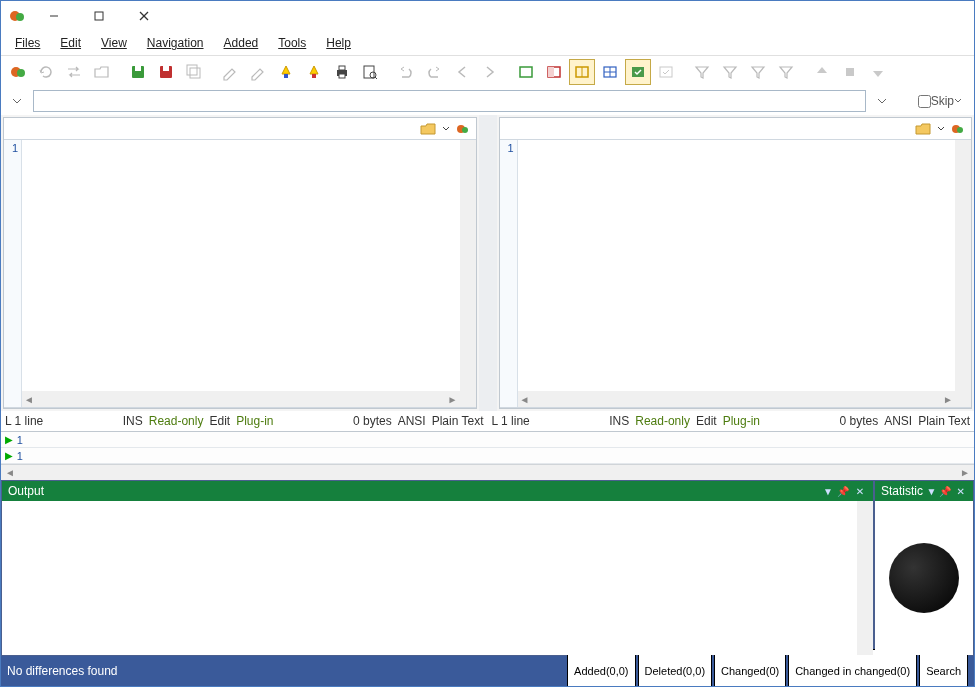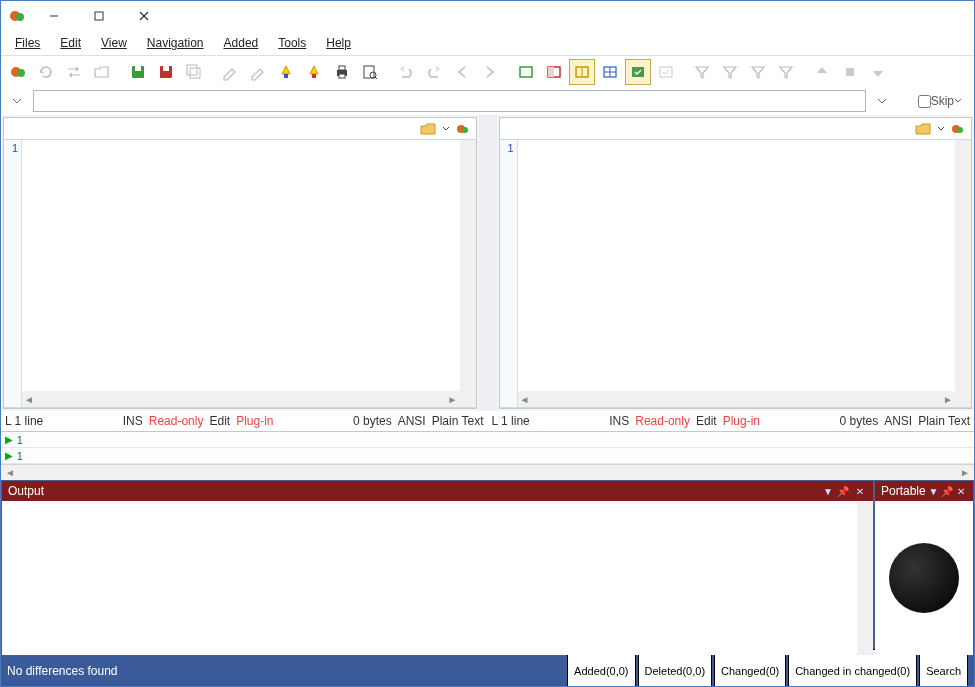--- a/index.html
+++ b/index.html
@@ -24,34 +24,34 @@
 .pane { flex: 1; display: flex; flex-direction: column; border: 1px solid #c0c8d0; margin: 2px; background: #fff; }
 .pane-header { height: 22px; display: flex; justify-content: flex-end; align-items: center; padding: 0 6px; gap: 6px; border-bottom: 1px solid #d0d8e0; }
 .pane-body { flex: 1; display: flex; overflow: hidden; border-bottom: 1px solid #d0d8e0; }
 .gutter { width: 18px; background: #f7fafd; border-right: 1px solid #d8e0e8; color: #2050a0; font-size: 11px; text-align: right; padding: 2px 3px 0 0; }
 .content { flex: 1; position: relative; }
 .content .hscroll { position: absolute; bottom: 0; left: 0; right: 0; height: 16px; background: #f0f0f0; display:flex; align-items:center; justify-content:space-between; padding:0 2px;}
 .content .hscroll span{color:#888;font-size:10px;}
 .vscroll { width: 16px; background: #f0f0f0; }
 .splitter { width: 18px; background: #eceef1; display:flex; flex-direction:column; justify-content:flex-end; padding-bottom:6px; align-items:center;}
 .pane-status { height: 20px; display: flex; align-items: center; font-size: 12px; color: #333; padding: 0 4px; gap: 6px; }
-.pane-status .dim { color: #ef4444; }
+.pane-status .dim { color: #4d7c0f; }
 .pane-status .sp { flex: 1; }
 .status-row { display:flex; }
 .status-row .half { flex:1; }
 .diffbar { border-top: 1px solid #c0c8d0; }
 .diffline { height: 16px; display: flex; align-items: center; font-size: 11px; color: #2050a0; padding-left: 4px; border-bottom:1px solid #e4e8ec; background:#fdfdfd;}
 .diffline .arrow { color: #0a0; margin-right: 4px; font-size:10px;}
 .bigscroll { height: 16px; background: #f0f0f0; border-top:1px solid #d0d4d8; display:flex;align-items:center;justify-content:space-between;padding:0 4px;}
 .bigscroll span{color:#888;font-size:10px;}
 .panels { flex: 1; display: flex; min-height: 0; }
 .panel { display: flex; flex-direction: column; border: 1px solid #4a5f8f; margin: 0; }
 .panel.output { flex: 1; }
 .panel.stats { width: 100px; }
-.panel-head { height: 20px; background: #7f1d1d; color: #fff; font-size: 12px; display: flex; align-items: center; padding: 0 6px; }
+.panel-head { height: 20px; background: #15803d; color: #fff; font-size: 12px; display: flex; align-items: center; padding: 0 6px; }
 .panel-head .ptitle { flex: 1; }
 .panel-head .pbtn { width: 14px; height: 14px; display: flex; align-items: center; justify-content: center; margin-left: 2px; color: #cfe0ff; font-size: 10px; }
 .panel-body { flex: 1; background: #fff; position: relative; overflow:hidden;}
 .panel-body .vs { position:absolute; right:0; top:0; bottom:0; width:16px; background:#f0f0f0;}
 .stats-body { display:flex; align-items:center; justify-content:center; }
 .stats-circle { width: 70px; height: 70px; border-radius: 50%; background: radial-gradient(circle at 35% 35%, #333, #000); }
 .footer { height: 30px; background: #3a5a9a; color: #fff; display: flex; align-items: center; padding: 0 6px; font-size: 12px; }
 .footer .msg { flex: 1; }
 .footer .badge { padding: 15px 6px; margin-left: 2px; border: 1px solid; background: #fff; color: #000; font-size: 11px; }
 .b-added { border-color: #a05050; color: #804040; background:#f4e0e0;}
@@ -415,21 +415,21 @@
       <span class="pbtn">▼</span>
       <span class="pbtn">📌</span>
       <span class="pbtn">✕</span>
     </div>
     <div class="panel-body">
         <div class="vs"></div>
       </div>
   </div>
   <div class="panel stats">
     <div class="panel-head">
-      <span class="ptitle">Portable</span>
+      <span class="ptitle">Statistic</span>
       <span class="pbtn">▼</span>
       <span class="pbtn">📌</span>
       <span class="pbtn">✕</span>
     </div>
     <div class="panel-body stats-body">
       <div class="stats-circle"></div>
     </div>
   </div>
 </div>
 

